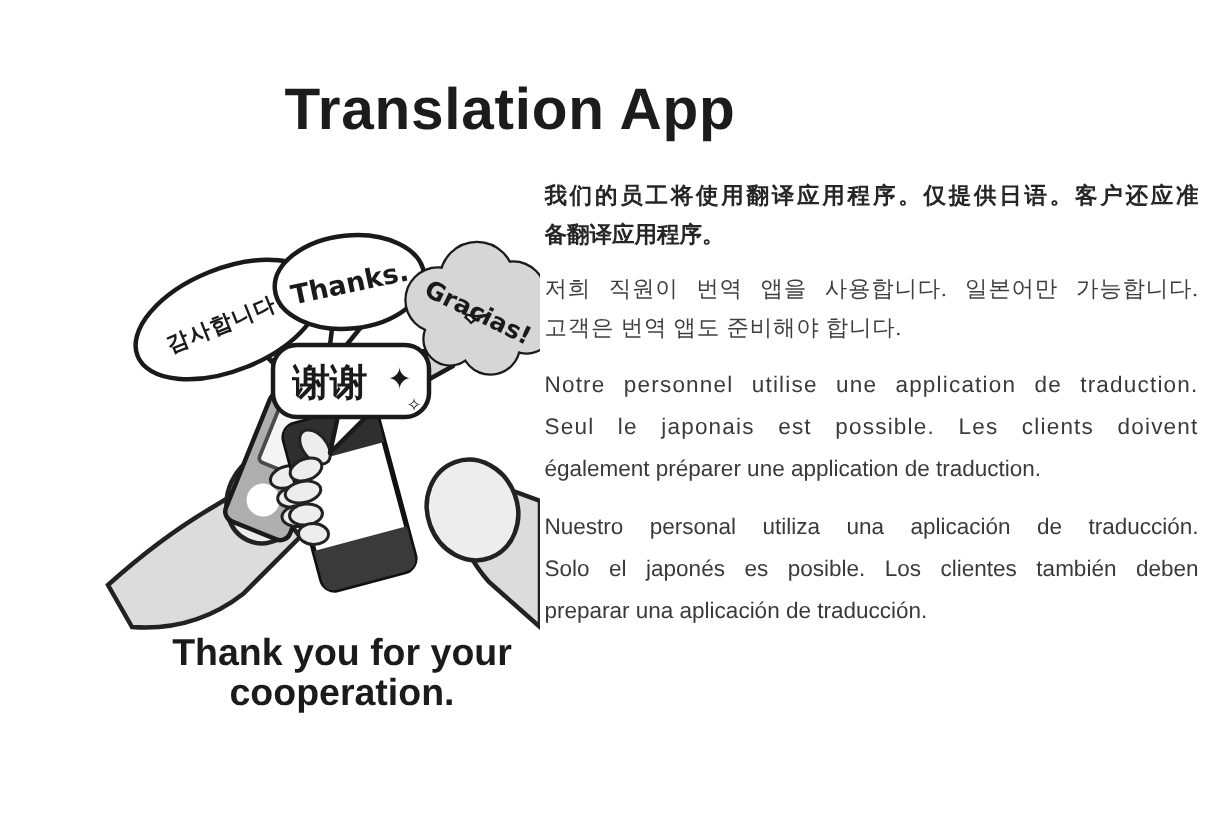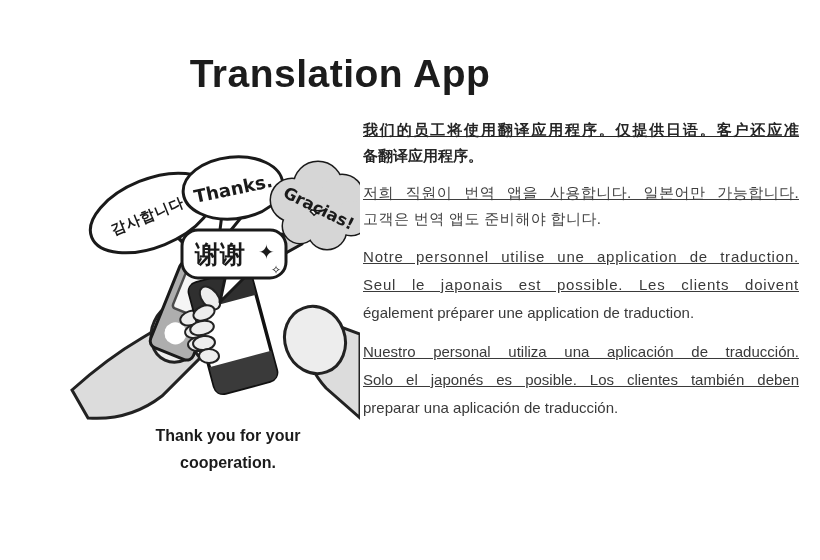--- a/index.html
+++ b/index.html
@@ -26,42 +26,42 @@
   }
   
   .translations {
     position: absolute;
     left: 363px;
     top: 117px;
     width: 436px;
   }
   .para { margin-bottom: 11px; }
   .ln { font-size: 15px; line-height: 26px; white-space: nowrap; overflow: hidden; }
-  .just { text-align: justify; text-align-last: justify; text-decoration: underline; }
+  .just { text-align: justify; text-align-last: justify; }
   .last { text-align: left; text-align-last: left; }
   .zh .ln { font-weight: 700; color: #262626; font-family: "DejaVu Sans", sans-serif; }
   .ko .ln { font-family: "Liberation Serif", "DejaVu Serif", serif; color: #3f3f3f; letter-spacing: 0.5px; text-align: center; }
   .latin .ln { color: #3a3a3a; }
   .fr .ln, .es .ln { line-height: 28px; }
   .fr .just { letter-spacing: 0.8px; }
   
   .illustration-svg {
     position: absolute;
     left: 70px;
     top: 150px;
     width: 290px;
     height: 272px;
   }
   .caption {
     position: absolute;
     left: 108px;
     top: 422px;
     width: 240px;
     text-align: center;
-    font-size: 16px;
+    font-size: 25px;
     font-weight: 700;
     line-height: 27px;
     color: #1b1b1b;
   }
 </style>
 </head>
 <body>
 
 <div class="poster">
 

